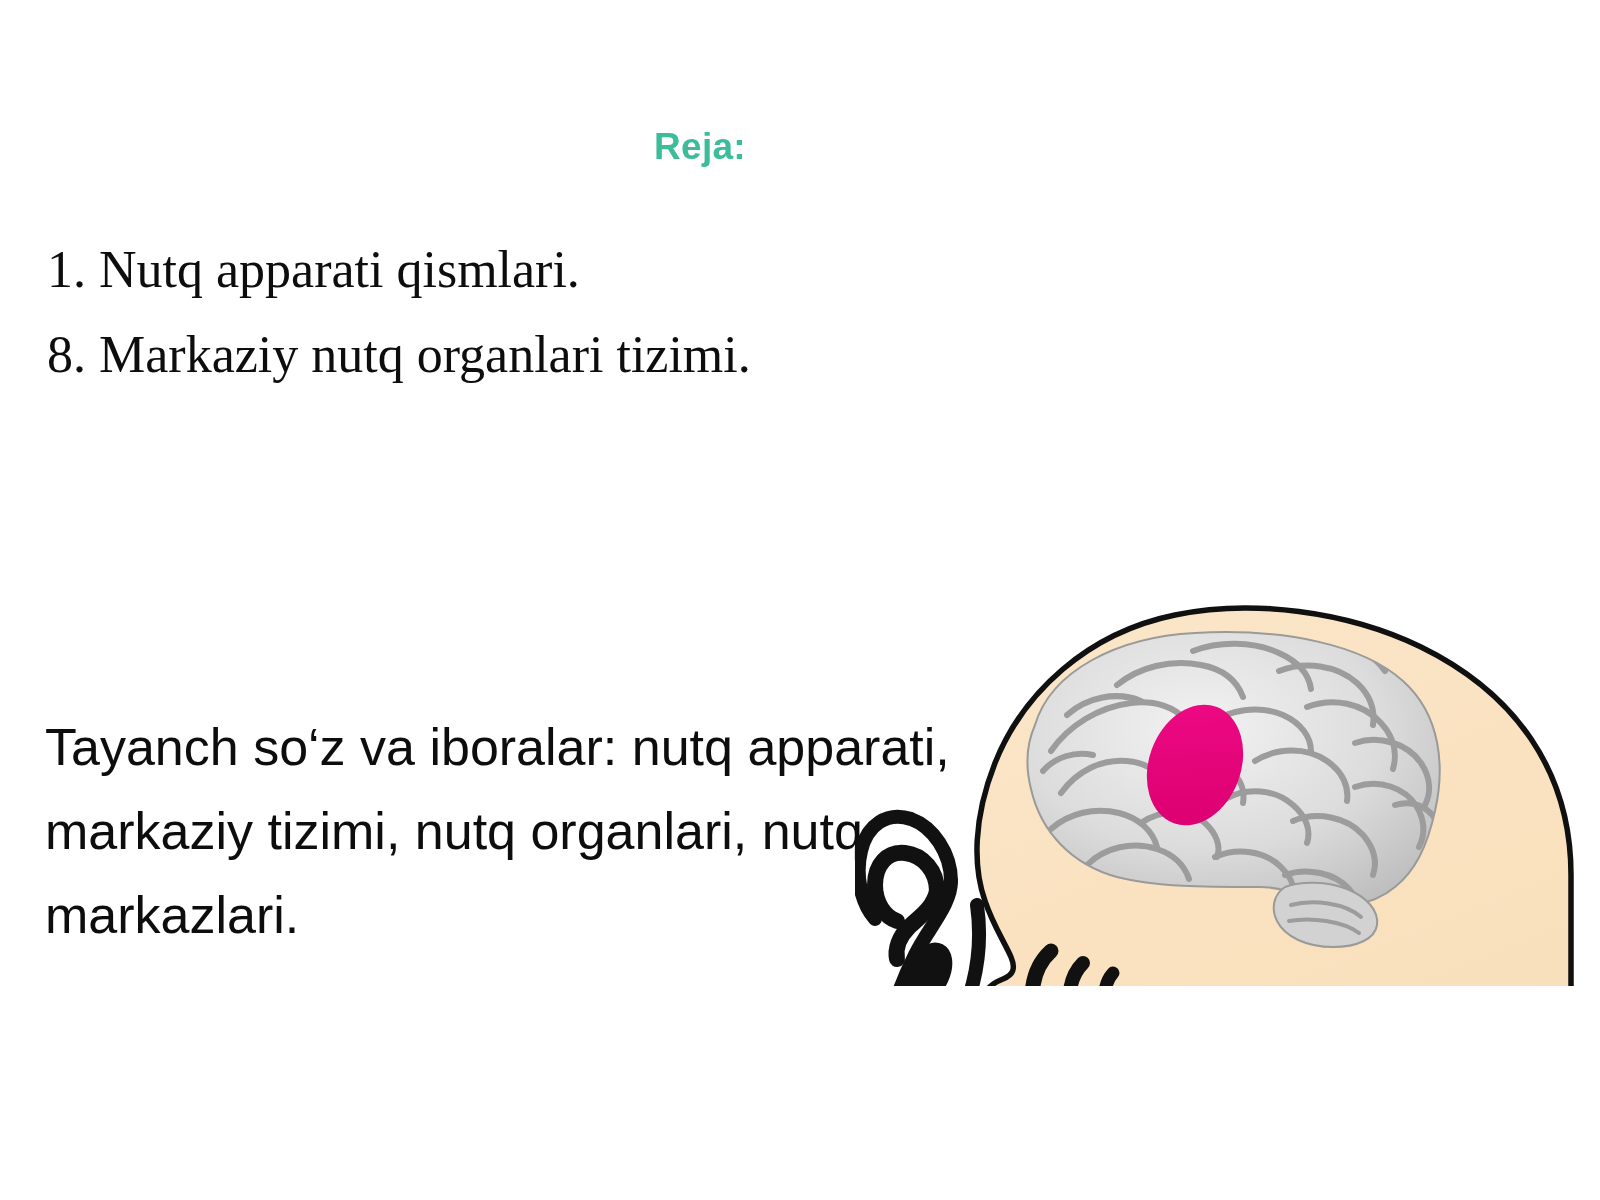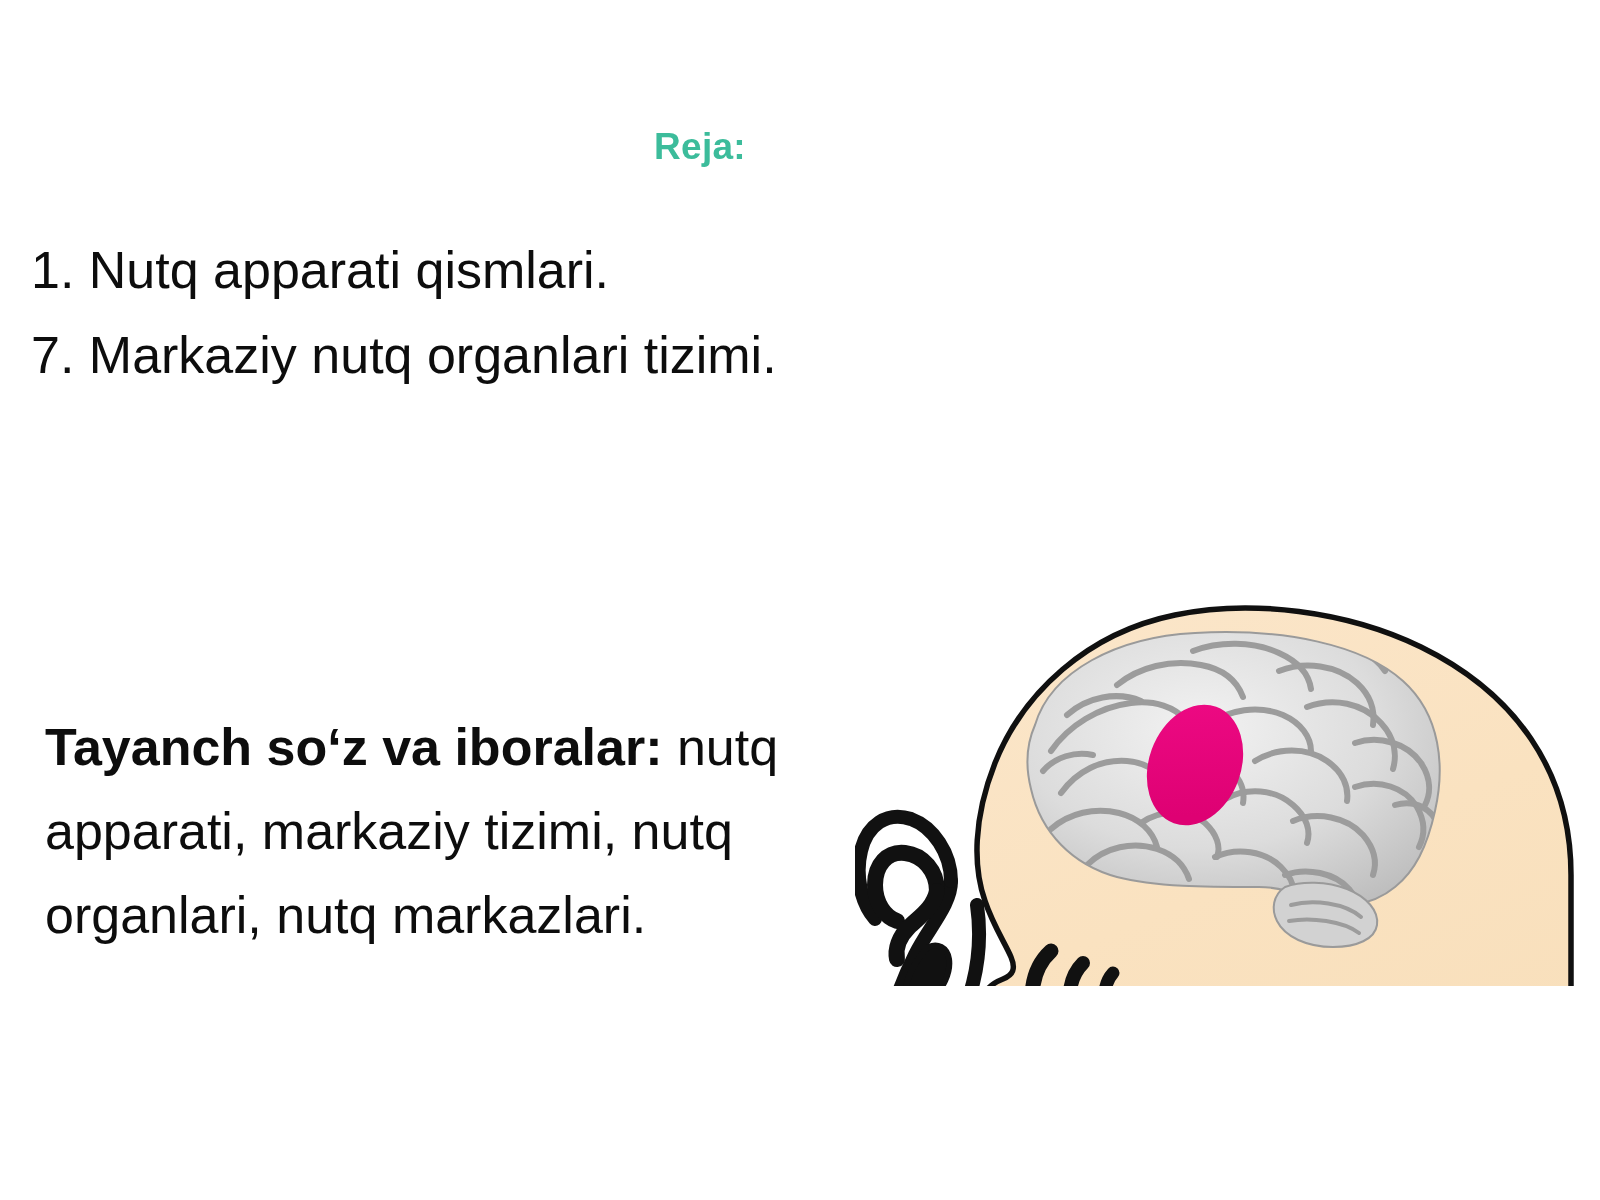--- a/index.html
+++ b/index.html
@@ -31,42 +31,43 @@
     text-align: center;
     font-size: 37px;
     font-weight: bold;
     color: #3CBC9B;
     letter-spacing: 0.3px;
   }
 
   
   .body-text {
     position: absolute;
-    left: 31px;
+    left: 47px;
     top: 228px;
     width: 960px;
+    font-family: Liberation Serif, serif;
   }
   .plan-item {
     font-size: 52px;
     line-height: 1.63;
     color: #0d0d0d;
     white-space: pre-wrap;
     font-weight: normal;
   }
   .keywords-block {
     position: absolute;
     left: 45px;
     top: 705px;
     width: 905px;
     font-size: 52px;
     line-height: 1.62;
     color: #0d0d0d;
   }
   .keywords-block .kw-lead {
-    font-weight: bold;
+    font-weight: normal;
   }
 
   
   .illustration {
     position: absolute;
     left: 855px;
     top: 575px;
     width: 745px;
     height: 625px;
   }
@@ -78,21 +79,21 @@
 </style>
 </head>
 <body>
 
 <div id="slide">
 
   <div class="slide-title">Reja:</div>
 
   <div class="body-text">
     <div class="plan-item">1. Nutq apparati qismlari.</div>
-    <div class="plan-item">7. Markaziy nutq organlari tizimi.</div>
+    <div class="plan-item">8. Markaziy nutq organlari tizimi.</div>
   </div>
 
   <div class="keywords-block">
     <span class="kw-lead">Tayanch so‘z va iboralar:</span><span> nutq apparati, markaziy tizimi, nutq organlari, nutq markazlari.</span>
   </div>
 
   <div class="illustration">
     <svg viewBox="0 0 745 625" xmlns="http://www.w3.org/2000/svg">
       <defs>
 

